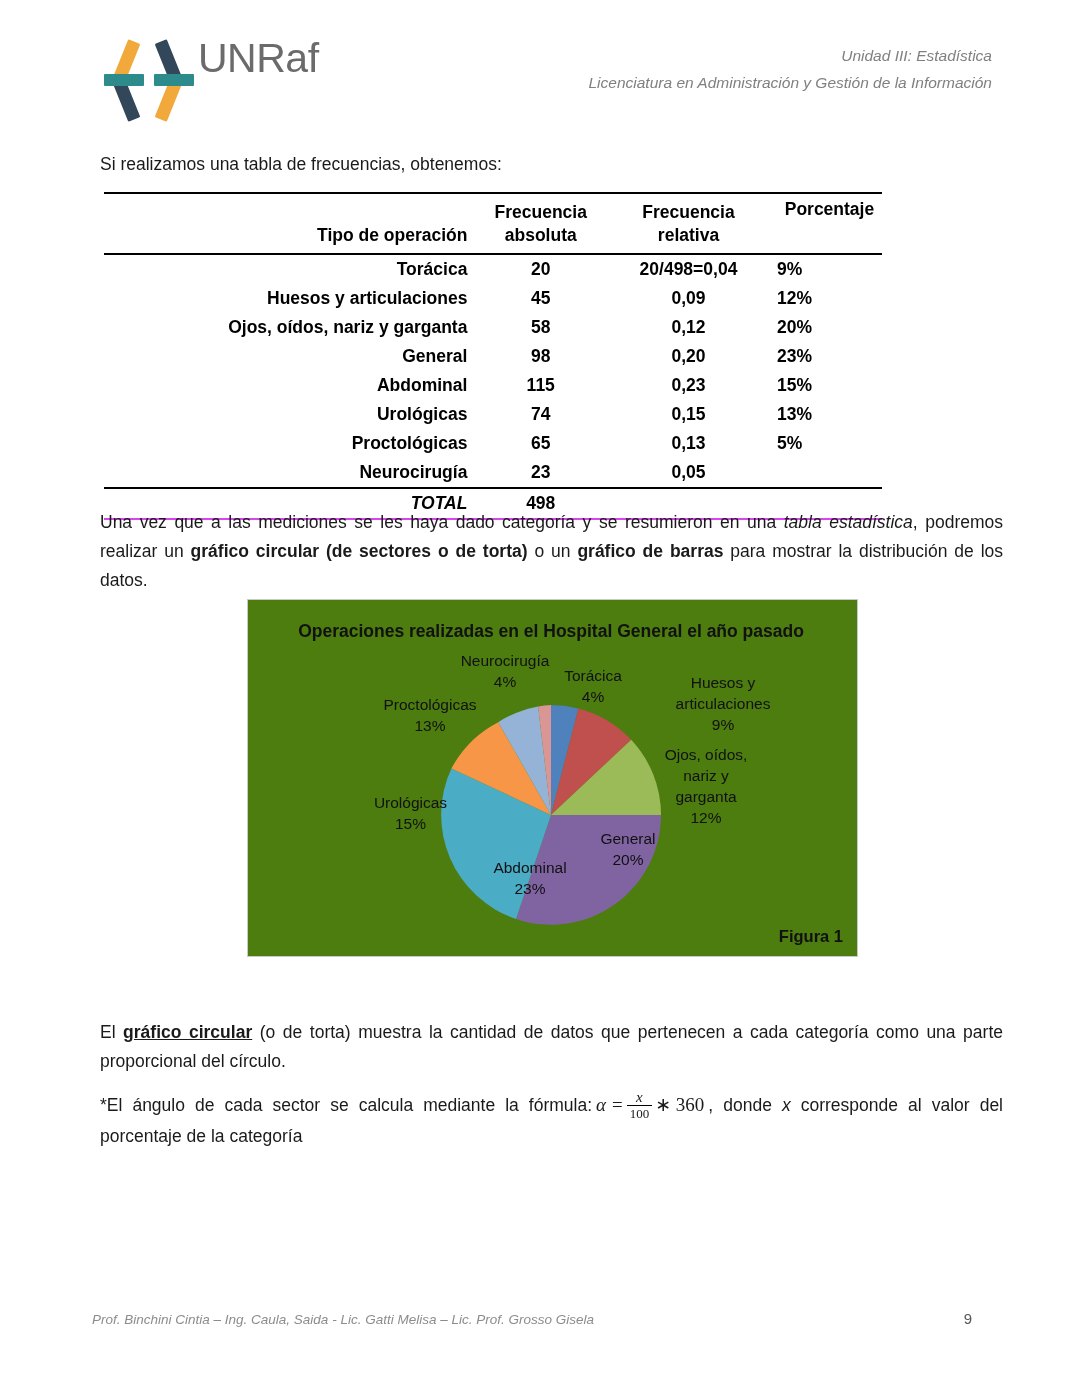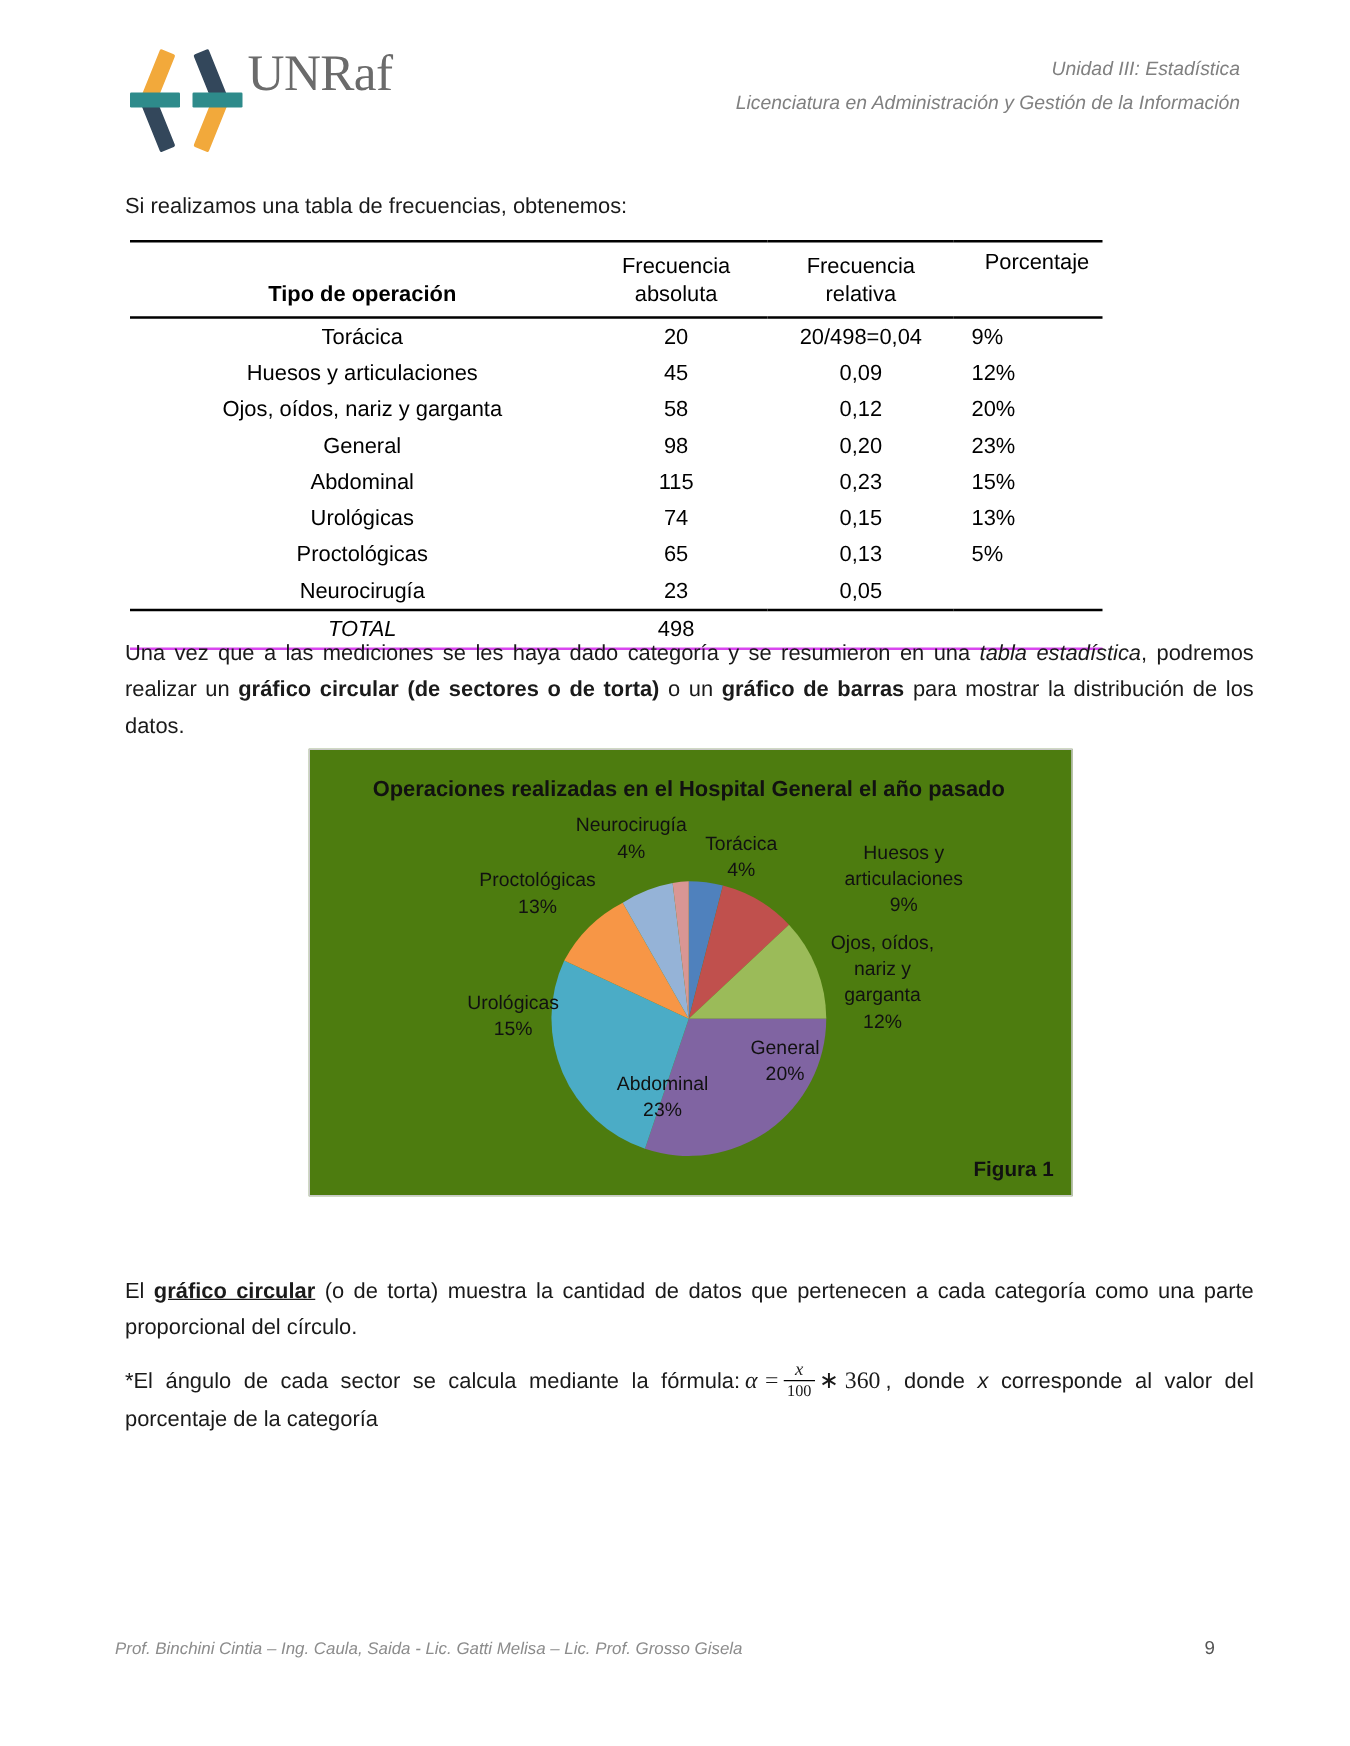--- a/index.html
+++ b/index.html
@@ -32,21 +32,21 @@
     position: absolute;
     left: 0; top: 0;
     width: 98px; height: 96px;
   }
   .logo-text {
     position: absolute;
     left: 98px; top: 4px;
     width: 160px;
   }
   .logo-unraf {
-    font-family: Liberation Serif, serif;
+    font-family: Liberation Sans, sans-serif;
     font-size: 41px;
     letter-spacing: -0.5px;
     color: #6b6b6b;
     line-height: 44px;
     font-weight: 400;
   }
   .logo-sub {
     font-family: "Liberation Sans", sans-serif;
     font-size: 12.5px;
     color: #7d7d7d;
@@ -86,30 +86,30 @@
     top: 192px;
     width: 778px;
     border-collapse: collapse;
     font-size: 17.5px;
   }
   .freq-table th, .freq-table td {
     padding: 0;
     border: none;
     vertical-align: bottom;
     line-height: 23px;
-    font-weight: normal;
+    font-weight: bold;
   }
   .freq-table thead tr.head-row th {
     padding-top: 7px;
     padding-bottom: 6px;
   }
   .rule-top { border-top: 2px solid #000; }
   .rule-mid { border-bottom: 2px solid #000; }
   .rule-end { border-bottom: 2px solid #d946ef; }
-  .col-cat { width: 370px; text-align: center; padding-left: 8px !important; }
+  .col-cat { width: 370px; text-align: right; padding-left: 8px !important; }
   .col-num { width: 150px; text-align: center; }
   .col-rel { width: 152px; text-align: center; }
   .col-pct { width: 106px; text-align: left; padding-left: 14px !important; }
   .th-cat { font-weight: bold !important; vertical-align: bottom; }
   .th-stack { text-align: center; }
   .freq-table tbody td { padding-top: 3px; padding-bottom: 3px; }
   .total-row td { font-style: italic; padding-top: 4px; padding-bottom: 4px; }
 
   
   .p-intro { left: 100px; top: 508px; width: 903px; }

